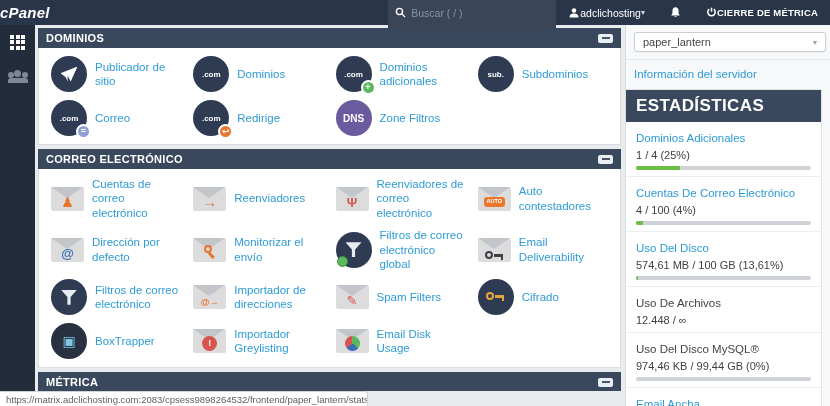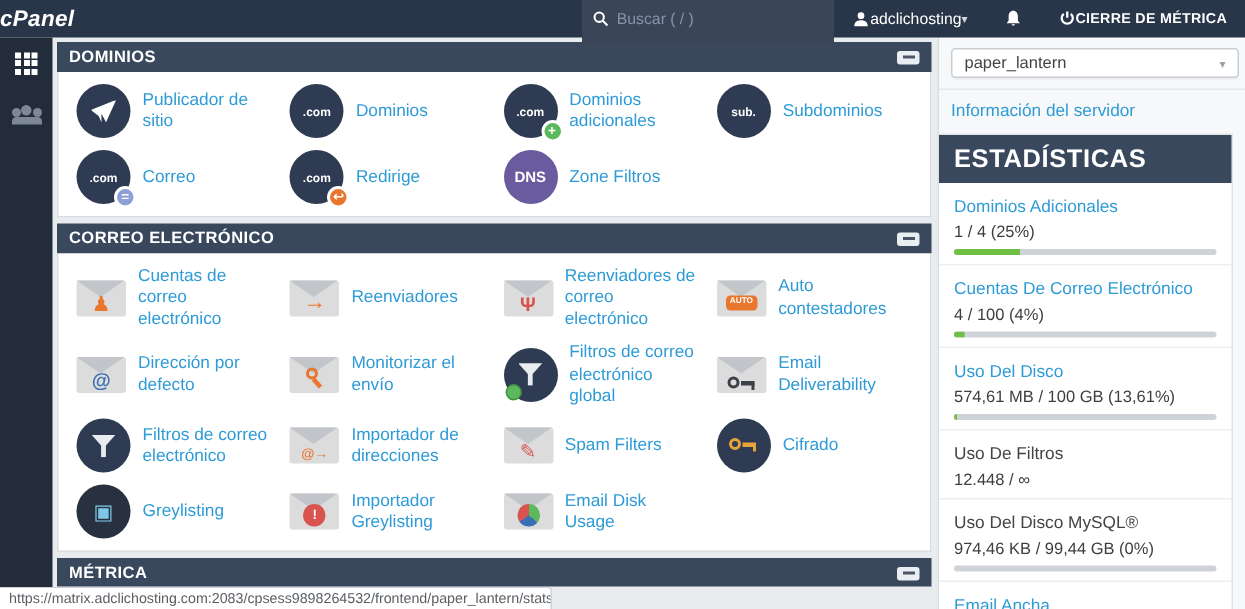--- a/index.html
+++ b/index.html
@@ -359,21 +359,21 @@
             </span>
           </span>
           <span class="app-label">Cifrado</span>
         </div>
         <div class="app-item">
           <span class="app-icon">
             <span class="icon-circle" style="background: rgb(39, 49, 63);">
               <span style="font-size: 14px; color: rgb(126, 199, 232);">▣</span>
             </span>
           </span>
-          <span class="app-label">Greylisting</span>
+          <span class="app-label">BoxTrapper</span>
         </div>
         <div class="app-item">
           <span class="app-icon">
             <span class="icon-env">
               <span class="badge center env-glyph" style="background: rgb(217, 83, 79);">!</span>
             </span>
           </span>
           <span class="app-label">Importador Greylisting</span>
         </div>
         <div class="app-item">
@@ -407,21 +407,21 @@
     <div id="stats-list">
         <div class="stat"><span class="stat-label link">Dominios Adicionales</span><div class="stat-value">1 / 4  (25%)</div><div class="stat-bar">
             <div class="stat-fill" style="width: 25%;"></div>
           </div></div>
         <div class="stat"><span class="stat-label link">Cuentas De Correo Electrónico</span><div class="stat-value">4 / 100  (4%)</div><div class="stat-bar">
             <div class="stat-fill" style="width: 4%;"></div>
           </div></div>
         <div class="stat"><span class="stat-label link">Uso Del Disco</span><div class="stat-value">574,61 MB / 100 GB  (13,61%)</div><div class="stat-bar">
             <div class="stat-fill" style="width: 1%;"></div>
           </div></div>
-        <div class="stat"><span class="stat-label">Uso De Filtros</span><div class="stat-value">12.448 / ∞</div></div>
+        <div class="stat"><span class="stat-label">Uso De Archivos</span><div class="stat-value">12.448 / ∞</div></div>
         <div class="stat"><span class="stat-label">Uso Del Disco MySQL®</span><div class="stat-value">974,46 KB / 99,44 GB  (0%)</div><div class="stat-bar">
             <div class="stat-fill" style="width: 0%;"></div>
           </div></div>
         <div class="stat"><span class="stat-label link">Email Ancha</span></div>
       </div>
   </div>
 </div>
 
 <div id="status-bar">
   <span>https://matrix.adclichosting.com:2083/cpsess9898264532/frontend/paper_lantern/stats/lastvisitors_landing.html</span>

